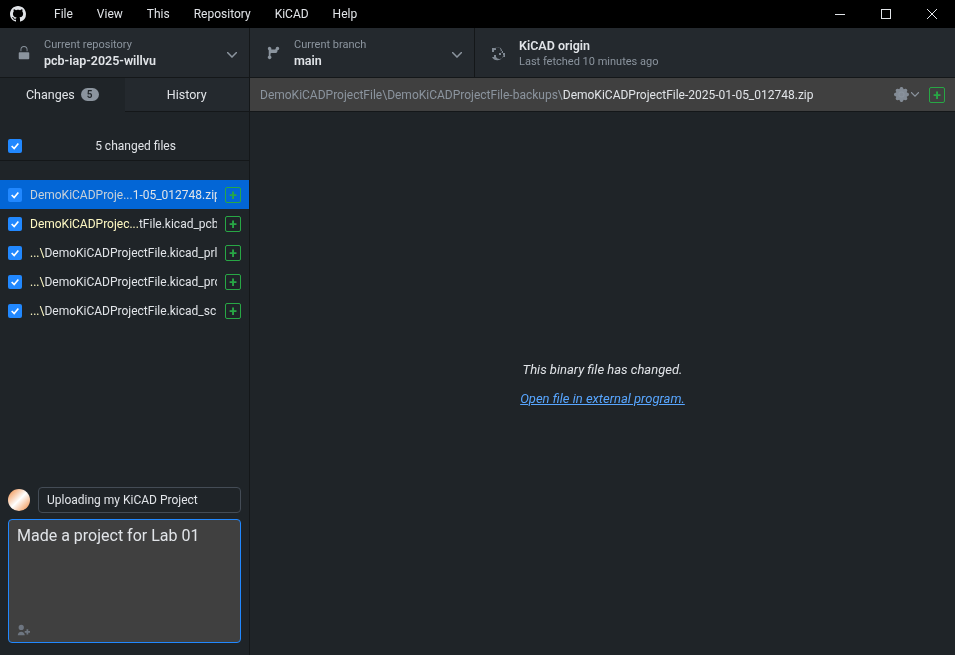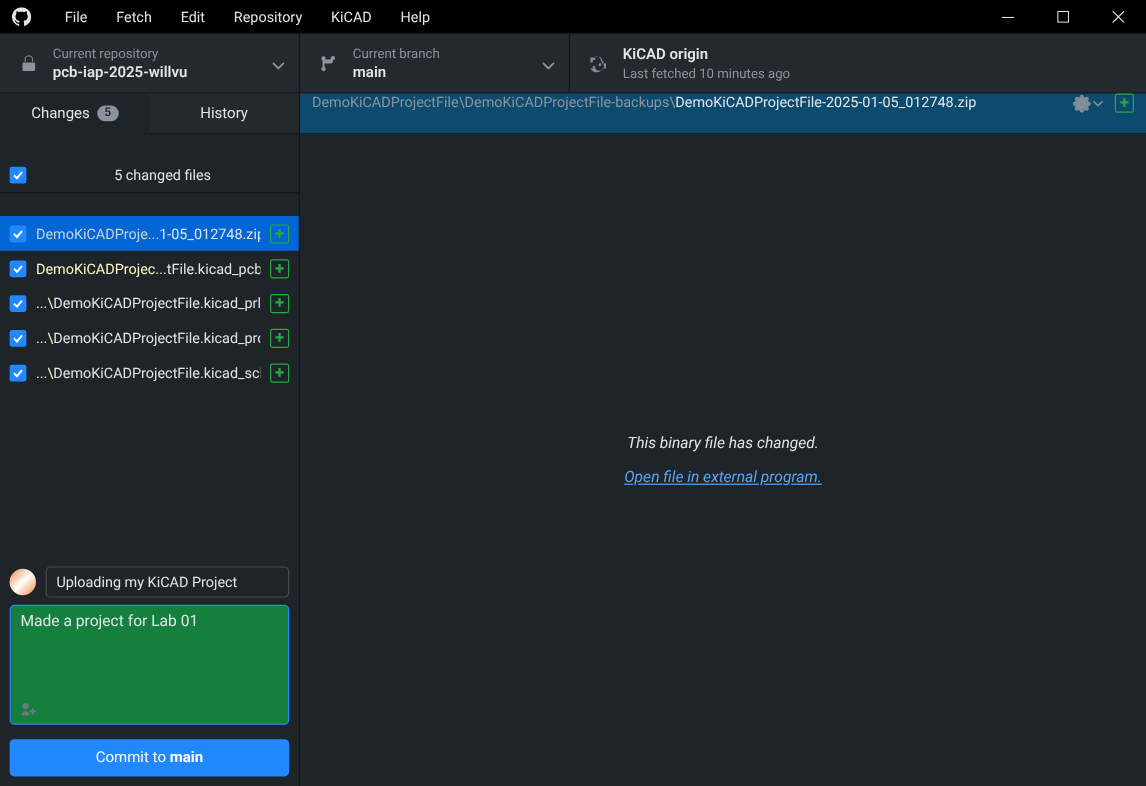--- a/index.html
+++ b/index.html
@@ -47,28 +47,28 @@
     .file-item.selected { background: #0366d6; }
     .file-name { flex: 1; color: #e1e4e8; white-space: nowrap; overflow: hidden; }
     .file-name .dim { color: #fef9c3; }
     .file-item.selected .file-name .dim { color: #c8d1d9; }
     .file-badge { width: 16px; height: 16px; border: 1px solid #28a745; color: #28a745; border-radius: 2px; display: flex; align-items: center; justify-content: center; font-size: 14px; font-weight: bold; flex-shrink: 0; line-height: 1;}
     
     .commit-area { padding: 10px 8px 8px 8px; display: flex; flex-direction: column; gap: 6px; }
     .commit-summary-row { display: flex; gap: 8px; align-items: center; }
     .avatar { width: 22px; height: 22px; border-radius: 50%; background: linear-gradient(135deg, #f0883e 0%, #fff 50%, #f0883e 100%); flex-shrink: 0; }
     .commit-summary { flex: 1; background: #1f2428; border: 1px solid #444c56; border-radius: 4px; padding: 5px 8px; font-size: 12px; color: #e1e4e8; outline: none; }
-    .commit-description { width: 100%; height: 100px; background: #15803d; border: 1px solid #2188ff; border-radius: 4px; padding: 6px 8px; font-size: 13px; color: #e1e4e8; resize: none; outline: none; font-family: inherit; position: relative; }
+    .commit-description { width: 100%; height: 124px; background: #404040; border: 1px solid #2188ff; border-radius: 4px; padding: 6px 8px; font-size: 16px; color: #e1e4e8; resize: none; outline: none; font-family: inherit; position: relative; }
     .desc-wrapper { position: relative; }
     .coauthor-icon { position: absolute; bottom: 6px; left: 8px; color: #6e7681; }
     .commit-button { width: 100%; background: #2188ff; color: #fff; border: none; border-radius: 4px; padding: 8px 0; font-size: 12.5px; cursor: pointer; margin-top: 2px; }
     
     
     .diff-pane { flex: 1; background: #1f2428; display: flex; flex-direction: column; }
-    .diff-header { height: 34px; display: flex; align-items: flex-start; padding: 0 10px; background: #0c4a6e; border-bottom: 1px solid #141719; font-size: 12px; }
+    .diff-header { height: 34px; display: flex; align-items: center; padding: 0 10px; background: #404040; border-bottom: 1px solid #141719; font-size: 12px; }
     .diff-path { flex: 1; display: flex; align-items: center; color: #8b949e; }
     .diff-path .filename { color: #e1e4e8; }
     .diff-actions { display: flex; gap: 10px; align-items: center; }
     .icon-btn { cursor: pointer; color: #8b949e; display: flex; align-items: center; gap: 2px; }
     .plus-square { width: 16px; height: 16px; border: 1px solid #28a745; color: #28a745; border-radius: 2px; display: flex; align-items: center; justify-content: center; font-size: 14px; font-weight: bold; line-height: 1;}
     
     .diff-body { flex: 1; display: flex; flex-direction: column; align-items: center; justify-content: center; gap: 14px; font-size: 13px; font-style: italic; }
     .binary-msg { color: #e1e4e8; }
     .external-link { color: #58a6ff; text-decoration: underline; cursor: pointer; }
   </style>
@@ -77,22 +77,22 @@
 
 <div class="titlebar">
   <div class="titlebar-left">
     <div class="titlebar-logo">
       <svg viewBox="0 0 16 16" width="16" height="16" fill="#e1e4e8">
           <path d="M8 0C3.58 0 0 3.58 0 8c0 3.54 2.29 6.53 5.47 7.59.4.07.55-.17.55-.38 0-.19-.01-.82-.01-1.49-2.01.37-2.53-.49-2.69-.94-.09-.23-.48-.94-.82-1.13-.28-.15-.68-.52-.01-.53.63-.01 1.08.58 1.23.82.72 1.21 1.87.87 2.33.66.07-.52.28-.87.51-1.07-1.78-.2-3.64-.89-3.64-3.95 0-.87.31-1.59.82-2.15-.08-.2-.36-1.02.08-2.12 0 0 .67-.21 2.2.82.64-.18 1.32-.27 2-.27.68 0 1.36.09 2 .27 1.53-1.04 2.2-.82 2.2-.82.44 1.1.16 1.92.08 2.12.51.56.82 1.27.82 2.15 0 3.07-1.87 3.75-3.65 3.95.29.25.54.73.54 1.48 0 1.07-.01 1.93-.01 2.2 0 .21.15.46.55.38A8.013 8.013 0 0016 8c0-4.42-3.58-8-8-8z"></path>
         </svg>
     </div>
     <div class="menu-items">
       <div class="menu-item">File</div>
-      <div class="menu-item">Fetch</div>
-      <div class="menu-item">Edit</div>
+      <div class="menu-item">View</div>
+      <div class="menu-item">This</div>
       <div class="menu-item">Repository</div>
       <div class="menu-item">KiCAD</div>
       <div class="menu-item">Help</div>
     </div>
   </div>
   <div class="titlebar-controls">
     <div class="win-btn">
         <svg width="10" height="1" viewBox="0 0 10 1">
           <rect width="10" height="1" fill="currentColor"></rect>
         </svg>
@@ -226,23 +226,20 @@
         <input class="commit-summary" value="Uploading my KiCAD Project" style="">
       </div>
       <div class="desc-wrapper">
         <textarea class="commit-description" id="commit-desc" style="">Made a project for Lab 01</textarea>
         <div class="coauthor-icon">
           <svg width="14" height="14" viewBox="0 0 16 16" fill="currentColor">
               <path d="M6 8a3 3 0 100-6 3 3 0 000 6zM2 14c0-2.2 1.8-4 4-4s4 1.8 4 4H2zm10-5h-2v2h2v2h2v-2h2V9h-2V7h-2v2z"></path>
             </svg>
         </div>
       </div>
-      <button class="commit-button">
-        <span>Commit to </span><b>main</b>
-      </button>
     </div>
   </div>
 
   <div class="diff-pane">
     <div class="diff-header">
       <div class="diff-path">
         <span>DemoKiCADProjectFile\DemoKiCADProjectFile-backups\</span>
           <span class="filename">DemoKiCADProjectFile-2025-01-05_012748.zip</span>
       </div>
       <div class="diff-actions">

